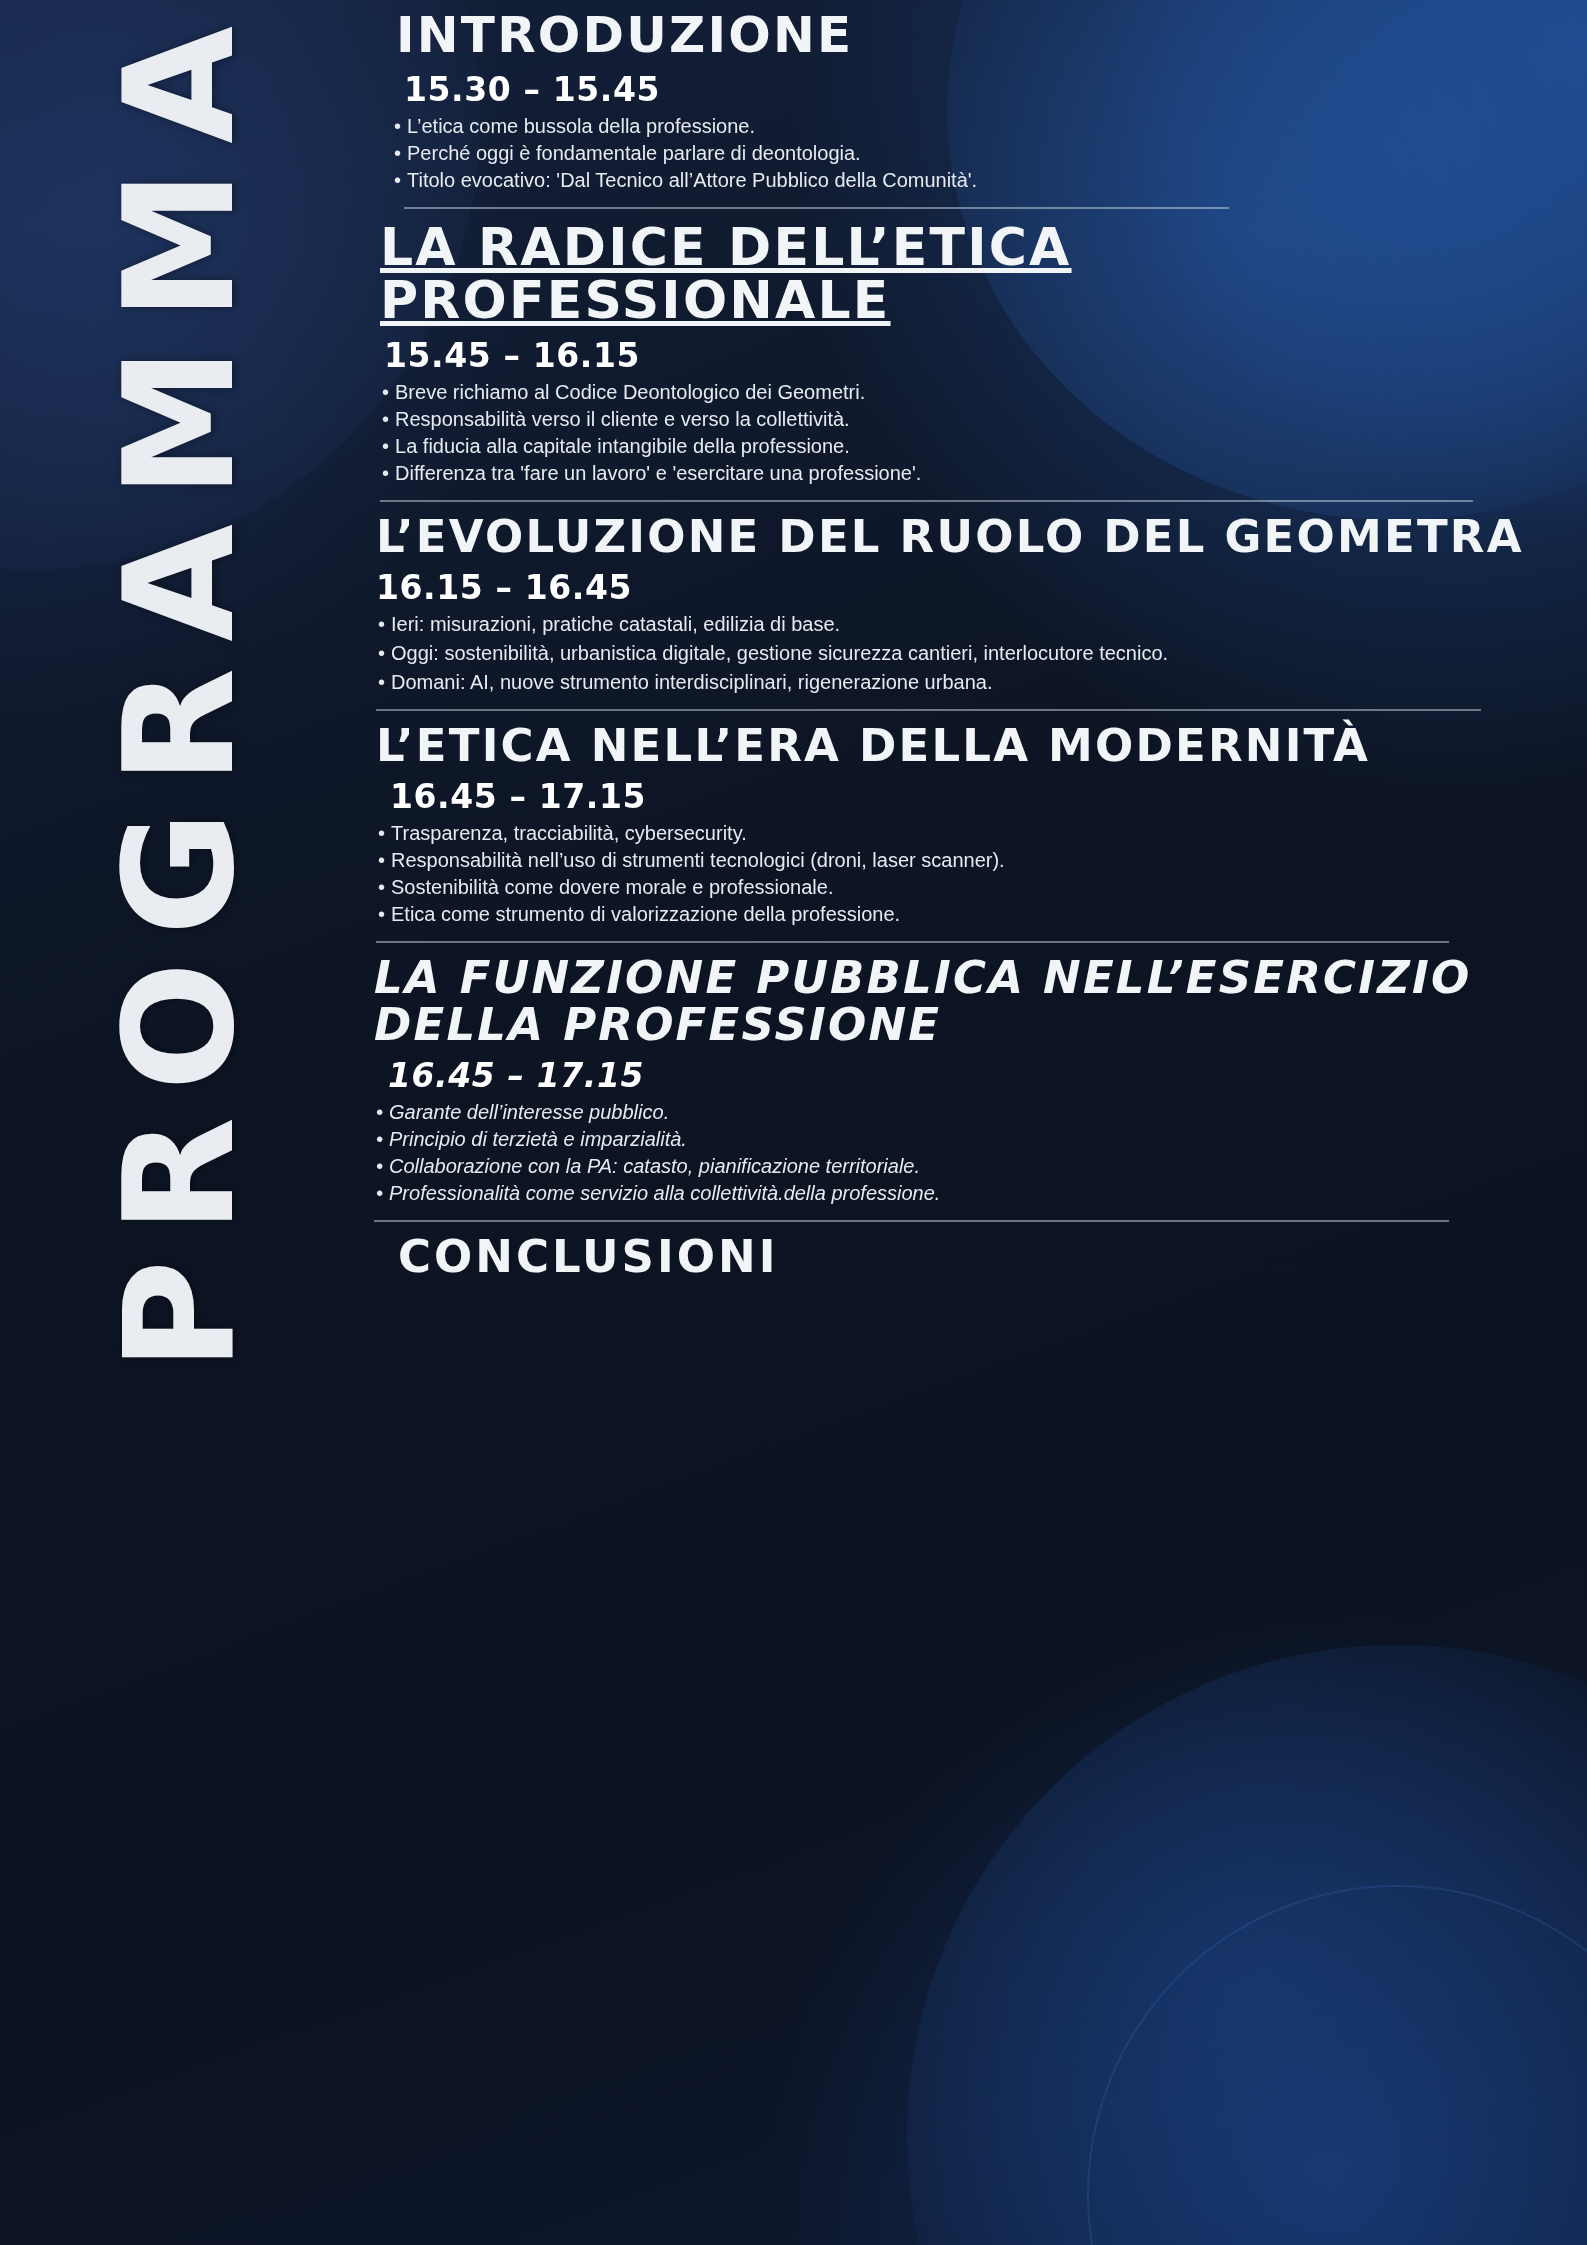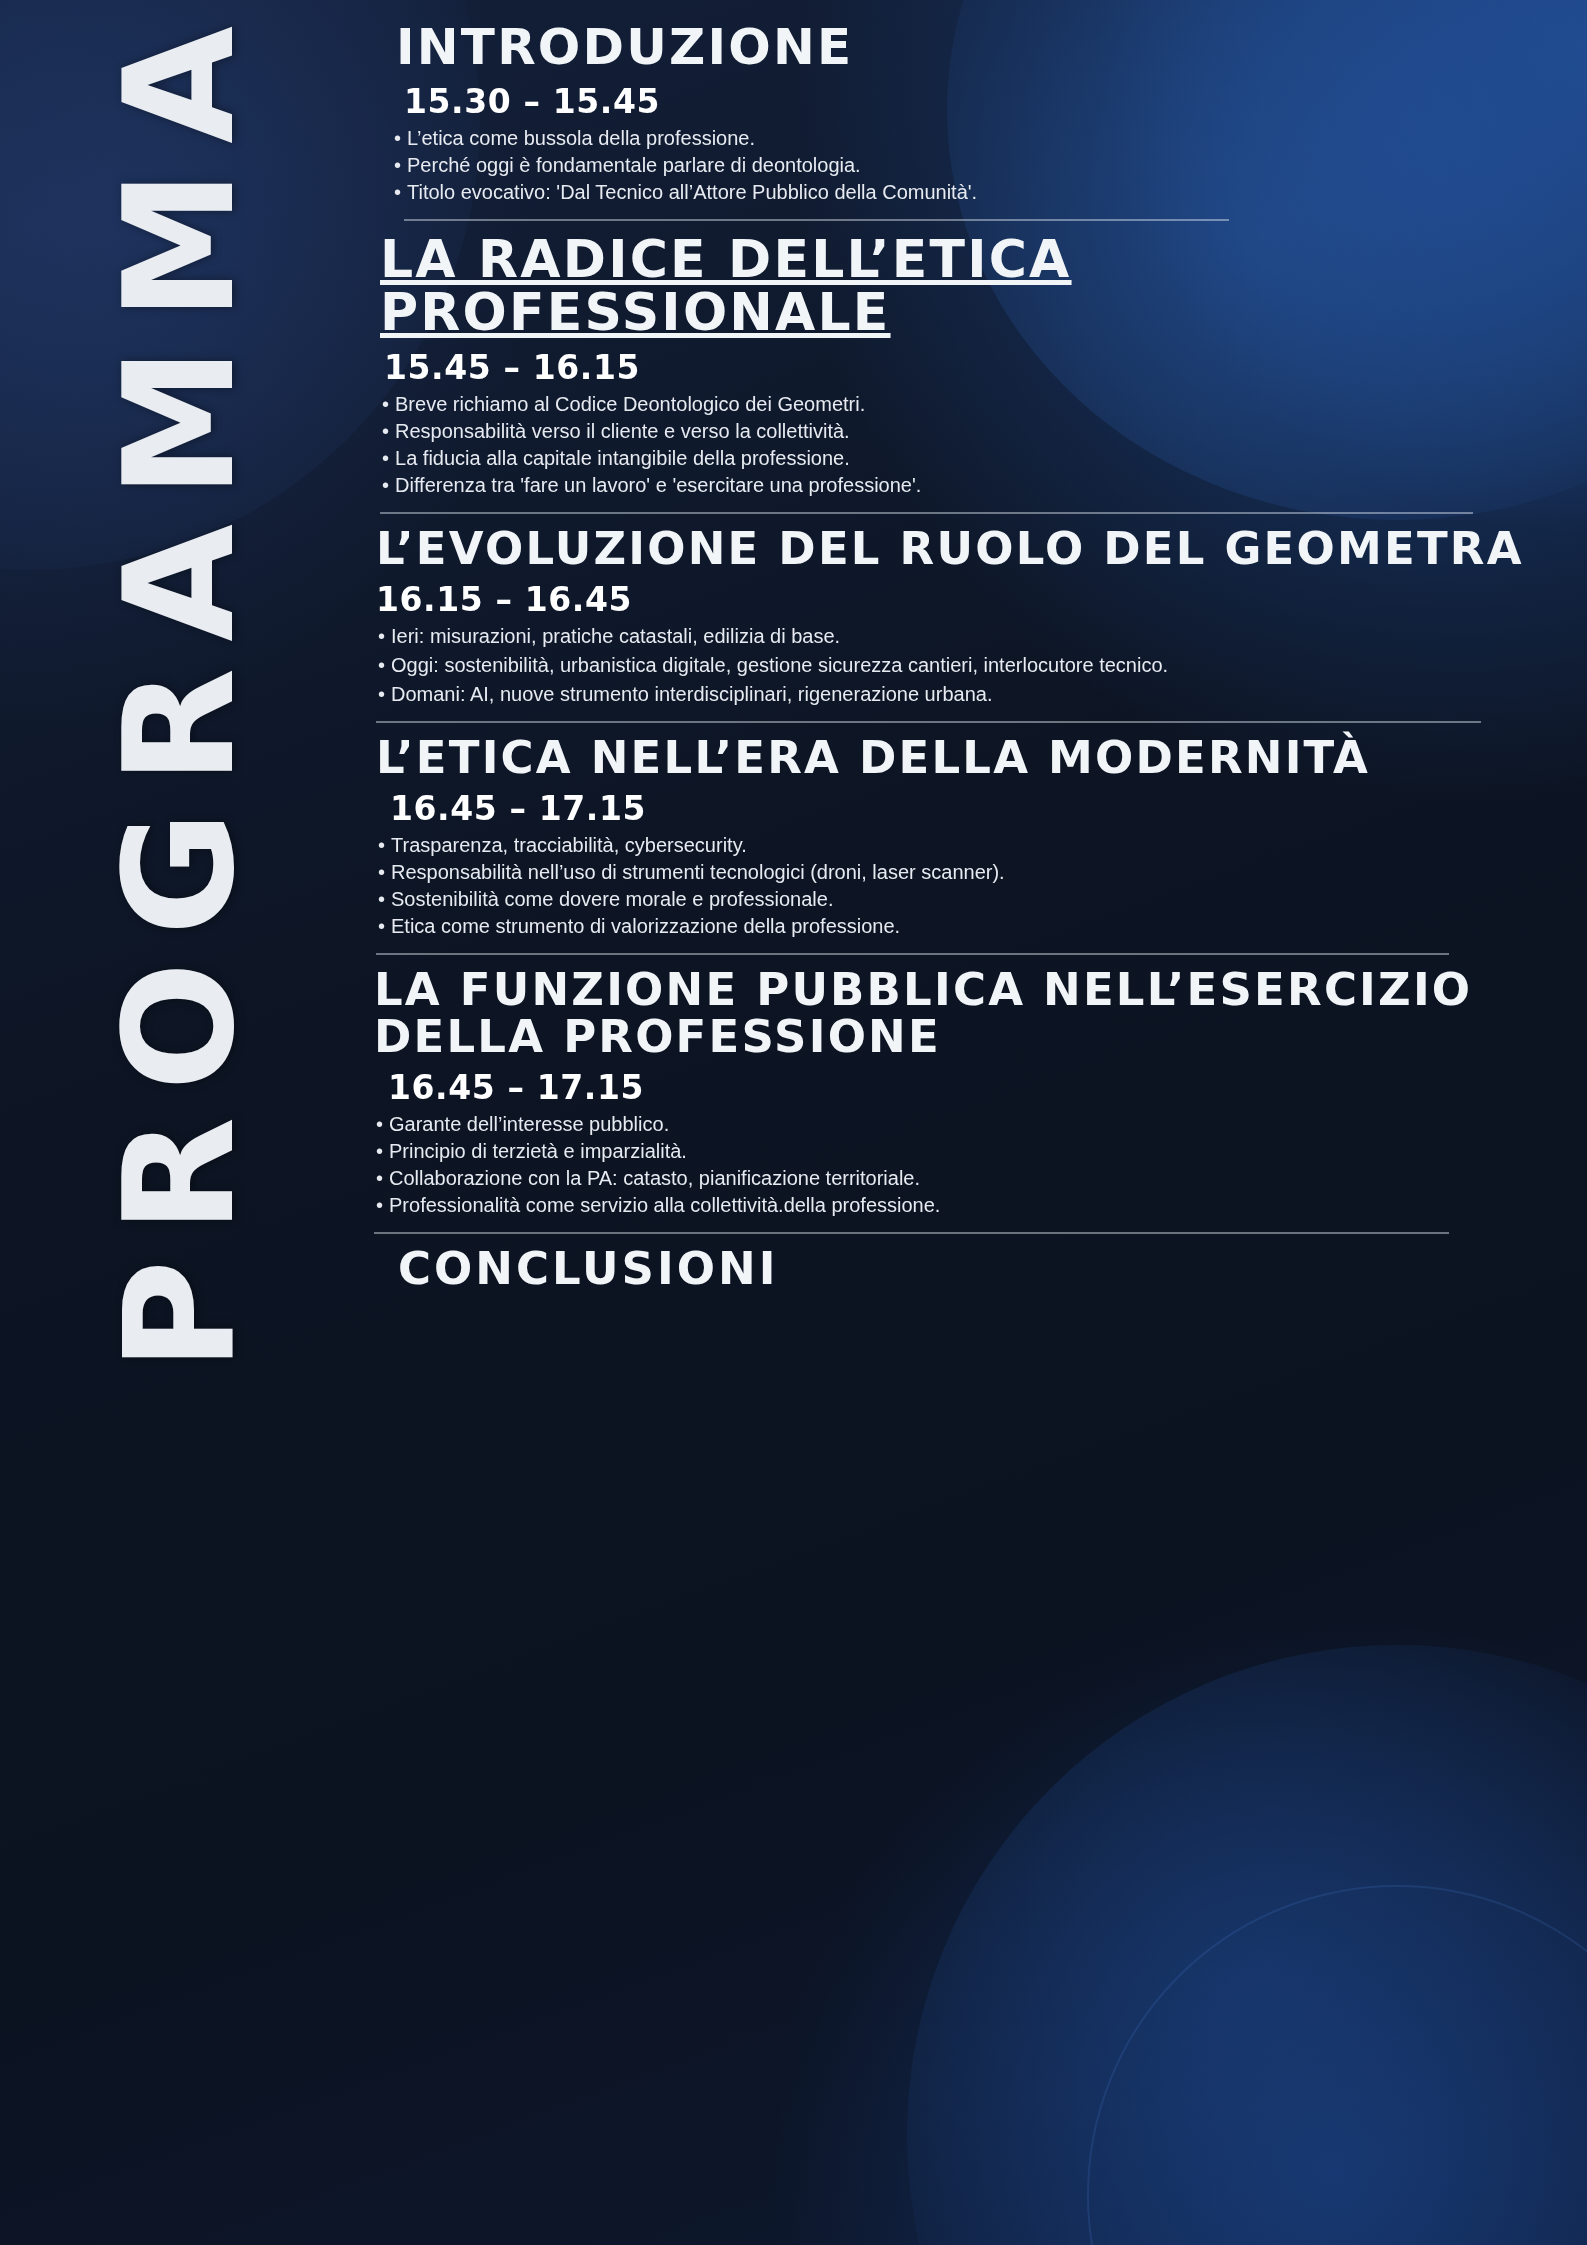--- a/index.html
+++ b/index.html
@@ -72,21 +72,21 @@
     color: #e9edf2;
     line-height: 1;
     padding-top: 60px;
     text-shadow: 0 2px 10px rgba(0,0,0,0.4);
   }
 
   
   #content {
     position: absolute;
     left: 360px;
-    top: 12px;
+    top: 0;
     width: 1227px;
     height: 1858px;
     padding: 8px 28px 0 8px;
     z-index: 4;
     color: #eceff3;
   }
 
   .section { padding: 2px 0 0 0; }
 
   .sec-title {
@@ -138,21 +138,21 @@
   #sec-2 { padding-left: 8px; }
   #sec-2 .sec-title { font-size: 45px; }
   #sec-2 .bullets li { margin: 3px 0; }
   #sec-2 .rule { margin-left: 0; margin-right: 78px; }
 
   #sec-3 { padding-left: 8px; }
   #sec-3 .sec-title { font-size: 45px; }
   #sec-3 .sec-time { margin-left: 14px; }
   #sec-3 .rule { margin-left: 0; margin-right: 110px; }
 
-  #sec-4 { padding-left: 6px; }
+  #sec-4 { padding-left: 6px; font-style: italic; }
   #sec-4 .sec-title { font-size: 45px; }
   #sec-4 .sec-time { margin-left: 14px; }
   #sec-4 .rule { margin-left: 0; margin-right: 110px; }
 
   #sec-5 { padding-left: 30px; }
   #sec-5 .sec-title { font-size: 45px; letter-spacing: 3px; }
 </style>
 </head>
 <body>
 

